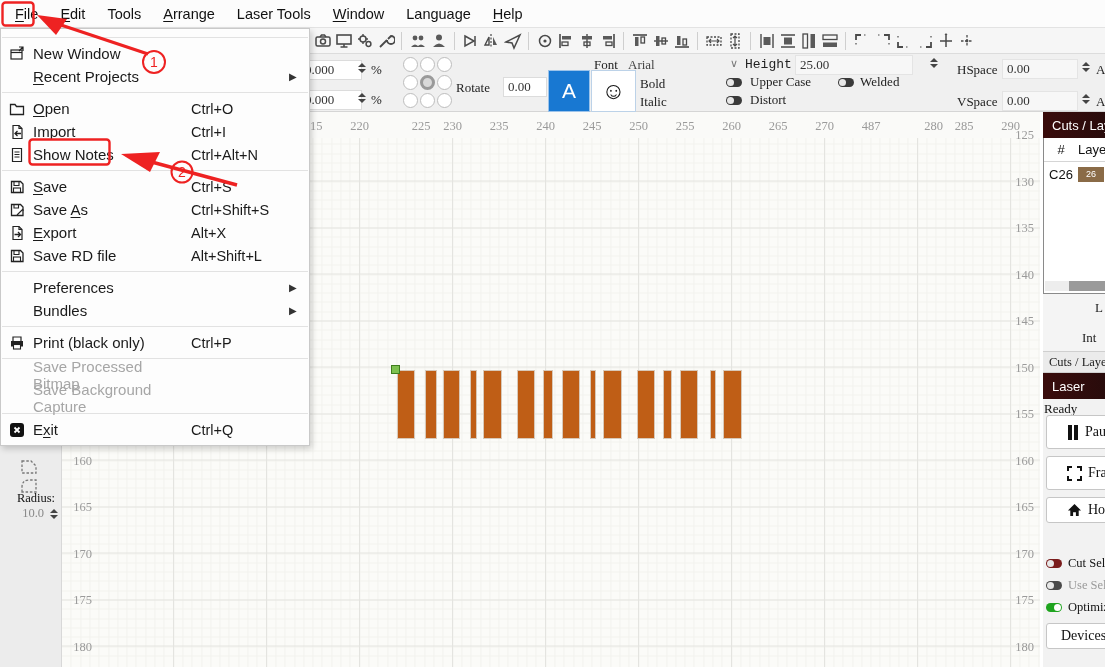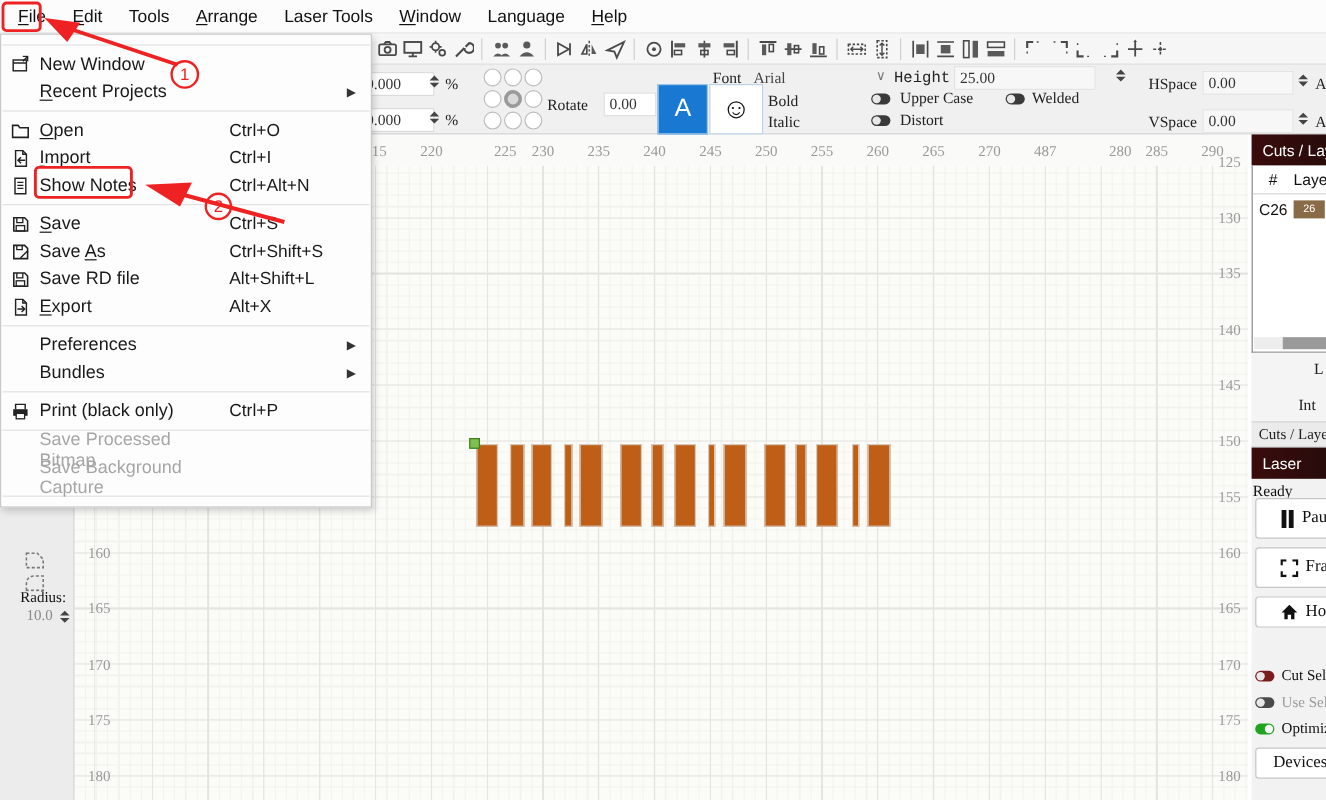--- a/index.html
+++ b/index.html
@@ -604,39 +604,39 @@
             <path d="M8 13 l5.5-5.5 1 1" stroke="#222" stroke-width="1.2" fill="none"></path>
           </svg>
         </span>
         <span class="mlab">Save <u>A</u>s</span>
         <span class="msc">Ctrl+Shift+S</span>
         <span class="sub"></span>
       </div>
       <div class="mi">
         <span class="ic">
           <svg width="16" height="16" viewBox="0 0 16 16">
+            <path d="M4 1.5 h6 l3 3 v10 H4z" fill="none" stroke="#222" stroke-width="1.2"></path>
+            <path d="M10 1.5 v3 h3" fill="none" stroke="#222" stroke-width="1.2"></path>
+            <path d="M5.5 9.5 h6 M9 7 l2.5 2.5 L9 12" stroke="#222" stroke-width="1.3" fill="none"></path>
+          </svg>
+        </span>
+        <span class="mlab"><u>E</u>xport</span>
+        <span class="msc">Alt+X</span>
+        <span class="sub"></span>
+      </div>
+      <div class="mi">
+        <span class="ic">
+          <svg width="16" height="16" viewBox="0 0 16 16">
             <path d="M2.5 2.5 h9 l2.5 2.5 v8.5 h-11.5z" fill="none" stroke="#222" stroke-width="1.3"></path>
             <path d="M5 2.5 v4 h5 v-4" fill="none" stroke="#222" stroke-width="1.1"></path>
             <rect x="4.5" y="9" width="7" height="4.5" fill="none" stroke="#222" stroke-width="1.1"></rect>
           </svg>
         </span>
         <span class="mlab">Save RD file</span>
         <span class="msc">Alt+Shift+L</span>
-        <span class="sub"></span>
-      </div>
-      <div class="mi">
-        <span class="ic">
-          <svg width="16" height="16" viewBox="0 0 16 16">
-            <path d="M4 1.5 h6 l3 3 v10 H4z" fill="none" stroke="#222" stroke-width="1.2"></path>
-            <path d="M10 1.5 v3 h3" fill="none" stroke="#222" stroke-width="1.2"></path>
-            <path d="M5.5 9.5 h6 M9 7 l2.5 2.5 L9 12" stroke="#222" stroke-width="1.3" fill="none"></path>
-          </svg>
-        </span>
-        <span class="mlab"><u>E</u>xport</span>
-        <span class="msc">Alt+X</span>
         <span class="sub"></span>
       </div>
       <div class="msep"></div>
       <div class="mi">
         <span class="ic"></span>
         <span class="mlab">Preferences</span>
         <span class="msc"></span>
         <span class="sub">▶</span>
       </div>
       <div class="mi">
@@ -665,20 +665,31 @@
         <span class="msc"></span>
         <span class="sub"></span>
       </div>
       <div class="mi disabled">
         <span class="ic"></span>
         <span class="mlab">Save Background Capture</span>
         <span class="msc"></span>
         <span class="sub"></span>
       </div>
       <div class="msep"></div>
+      <div class="mi">
+        <span class="ic">
+          <svg width="16" height="16" viewBox="0 0 16 16">
+            <rect x="1" y="1" width="14" height="14" rx="3" fill="#111"></rect>
+            <path d="M5.5 5.5 l5 5 M10.5 5.5 l-5 5" stroke="#fff" stroke-width="1.8"></path>
+          </svg>
+        </span>
+        <span class="mlab">E<u>x</u>it</span>
+        <span class="msc">Ctrl+Q</span>
+        <span class="sub"></span>
+      </div>
     </div>
 
   <svg class="overlay" width="1105" height="667" viewBox="0 0 1105 667">
     <rect x="2.5" y="2.5" width="31" height="23" rx="3" fill="none" stroke="#ee2222" stroke-width="2.4"></rect>
     <line x1="148" y1="54" x2="58" y2="24" stroke="#ee2222" stroke-width="3"></line>
     <polygon points="37,15 67,19 56,35" fill="#ee2222"></polygon>
     <circle cx="154" cy="62" r="11" fill="none" stroke="#ee2222" stroke-width="2"></circle>
     <text x="154" y="67" text-anchor="middle" font-size="14" fill="#ee2222" font-family="Liberation Sans, sans-serif">1</text>
     <rect x="29.5" y="139.5" width="80" height="25" rx="3" fill="none" stroke="#ee2222" stroke-width="2.4"></rect>
     <line x1="237" y1="185" x2="148" y2="161" stroke="#ee2222" stroke-width="3.5"></line>

